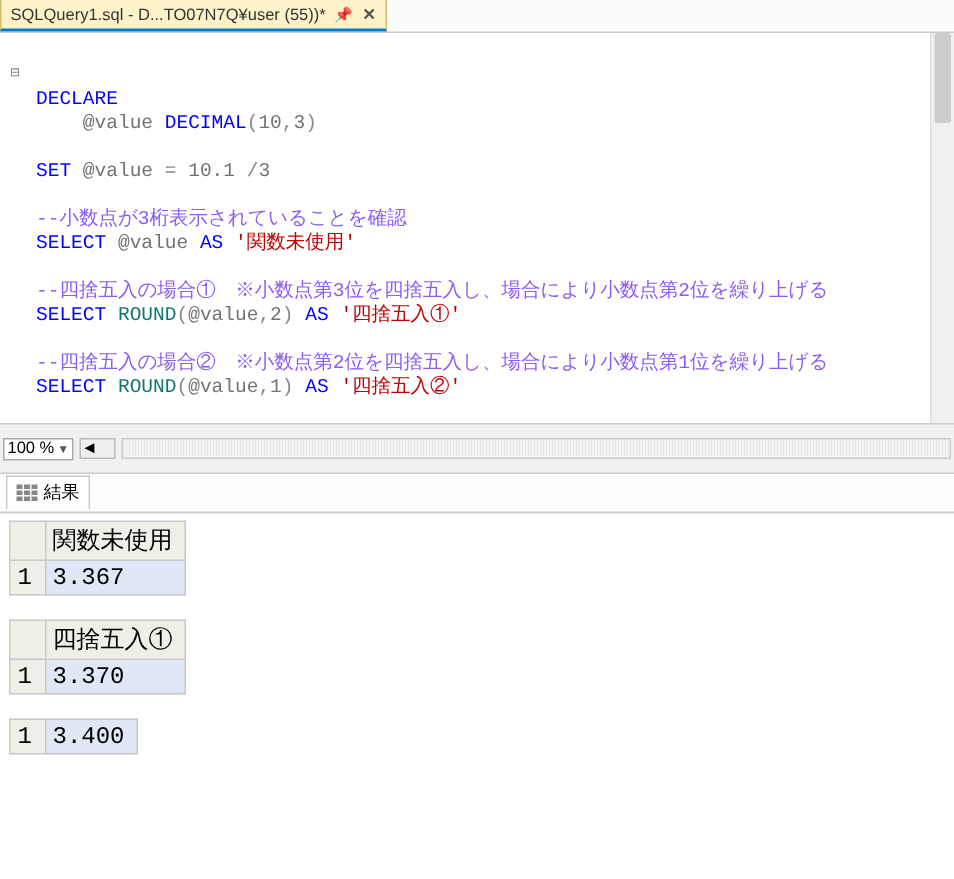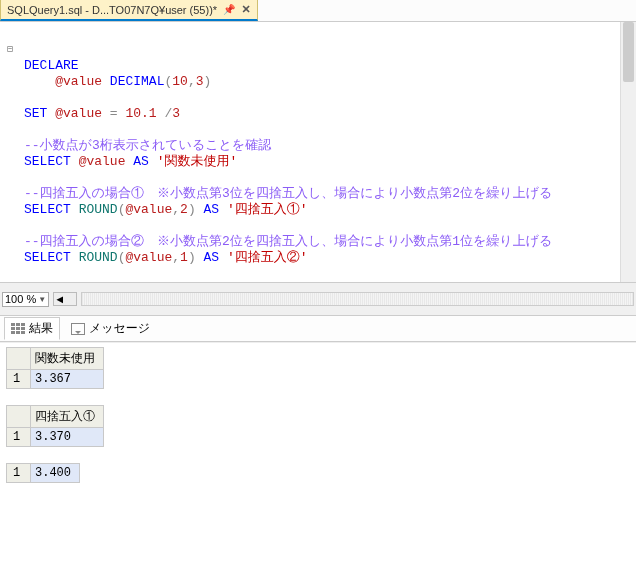--- a/index.html
+++ b/index.html
@@ -12,39 +12,39 @@
 
   .editor { background: #fff; padding: 4px 0 4px 24px; height: 260px; position: relative; overflow: hidden; line-height: 16px; font-size: 13px; white-space: pre; }
   .gutter { position: absolute; left: 0; top: 4px; width: 20px; text-align: center; color: #999; font-size: 10px; user-select: none;}
   .fold { color: #888; cursor: pointer; }
 
   .kw { color: #0000ff; }
   .fn { color: #0f766e; }
   .cm { color: #8b5cf6; }
   .st { color: #c00000; }
   .op { color: #888; }
-  .id { color: #b91c1c; margin-top: 24px; }
+  .id { color: #737373; margin-top: 24px; }
 
   .zoom-bar { height: 34px; display: flex; align-items: center; background: #f0f0f0; border-top: 1px solid #ccc; border-bottom: 1px solid #ccc; gap: 4px; padding: 0 2px; font-family: "Segoe UI", Arial; font-size: 11px;}
   .zoom-dd { background: #fff; border: 1px solid #aaa; padding: 0 2px; height: 15px; display: flex; align-items:center; gap:2px;}
   .zoom-dd .chev { font-size: 8px; color:#555;}
   .zoom-track { flex: 0 0 24px; height:14px; background:#eee; border:1px solid #bbb; position:relative;}
   .zoom-filler { flex:1; background: repeating-linear-gradient(90deg,#e8e8e8,#e8e8e8 1px,#f4f4f4 1px,#f4f4f4 2px); height:14px; border:1px solid #ccc;}
 
   .results-tabs { display: flex; height: 26px; align-items: center; border-bottom: 1px solid #ccc; background:#fdfdfd; padding: 0 4px; gap: 4px; font-family: "Meiryo UI","Segoe UI",sans-serif; font-size:12px; }
   .rtab { display:flex; align-items:center; gap:4px; padding: 2px 6px; border:1px solid transparent; }
   .rtab.active { background:#fff; border:1px solid #ccc; border-bottom-color:#fff; position:relative; top:0;}
   .rtab .icon-grid { width:14px; height:12px; display:grid; grid-template-columns:repeat(3,1fr); grid-template-rows:repeat(3,1fr); gap:1px;}
   .rtab .icon-grid span{ background:#888;}
   .rtab .icon-msg { width:14px;height:12px;border:1px solid #888; position:relative;}
   .rtab .icon-msg:after{content:"";position:absolute;bottom:-3px;left:3px;width:0;height:0;border:3px solid transparent;border-top-color:#888;}
 
   .results-area { height: 248px; overflow-y: auto; background:#fff; border-top: 1px solid #eee; }
   .result-block { margin: 4px 6px 16px 6px; }
-  .rgrid { border-collapse: collapse; font-family: "MS Gothic","Courier New",monospace; font-size:12px;}
+  .rgrid { border-collapse: collapse; font-family: "MS Gothic","Courier New",monospace; font-size:16px;}
   .rgrid th,.rgrid td{ border:1px solid #c8c8c8; padding:2px 8px 2px 4px; text-align:left; min-width:24px; height:18px;}
   .rgrid th{ background:#efefe7; font-weight:normal;}
   .rgrid .rownum{ background:#efefe7; text-align:center; width:22px;}
   .rgrid td.val{ background:#e0e8f8; }
 
   .vscroll { position:absolute; right:0; top:22px; width:16px; height:260px; background:#f0f0f0; border-left:1px solid #ddd;}
   .vscroll .thumb{ position:absolute; top:0; left:2px; right:2px; height:60px; background:#ccc; border-radius:2px;}
 </style>
 </head>
 <body>
@@ -100,24 +100,20 @@
         <span></span>
         <span></span>
         <span></span>
         <span></span>
         <span></span>
         <span></span>
         <span></span>
       </span>
     <span>結果</span>
   </div>
-  <div class="rtab">
-    <span class="icon-msg"></span>
-    <span>メッセージ</span>
-  </div>
 </div>
 
 <div class="results-area">
   <div class="result-block">
     <table class="rgrid">
       <tbody>
           <tr>
             <th class="rownum"></th>
             <th>関数未使用</th>
           </tr>

